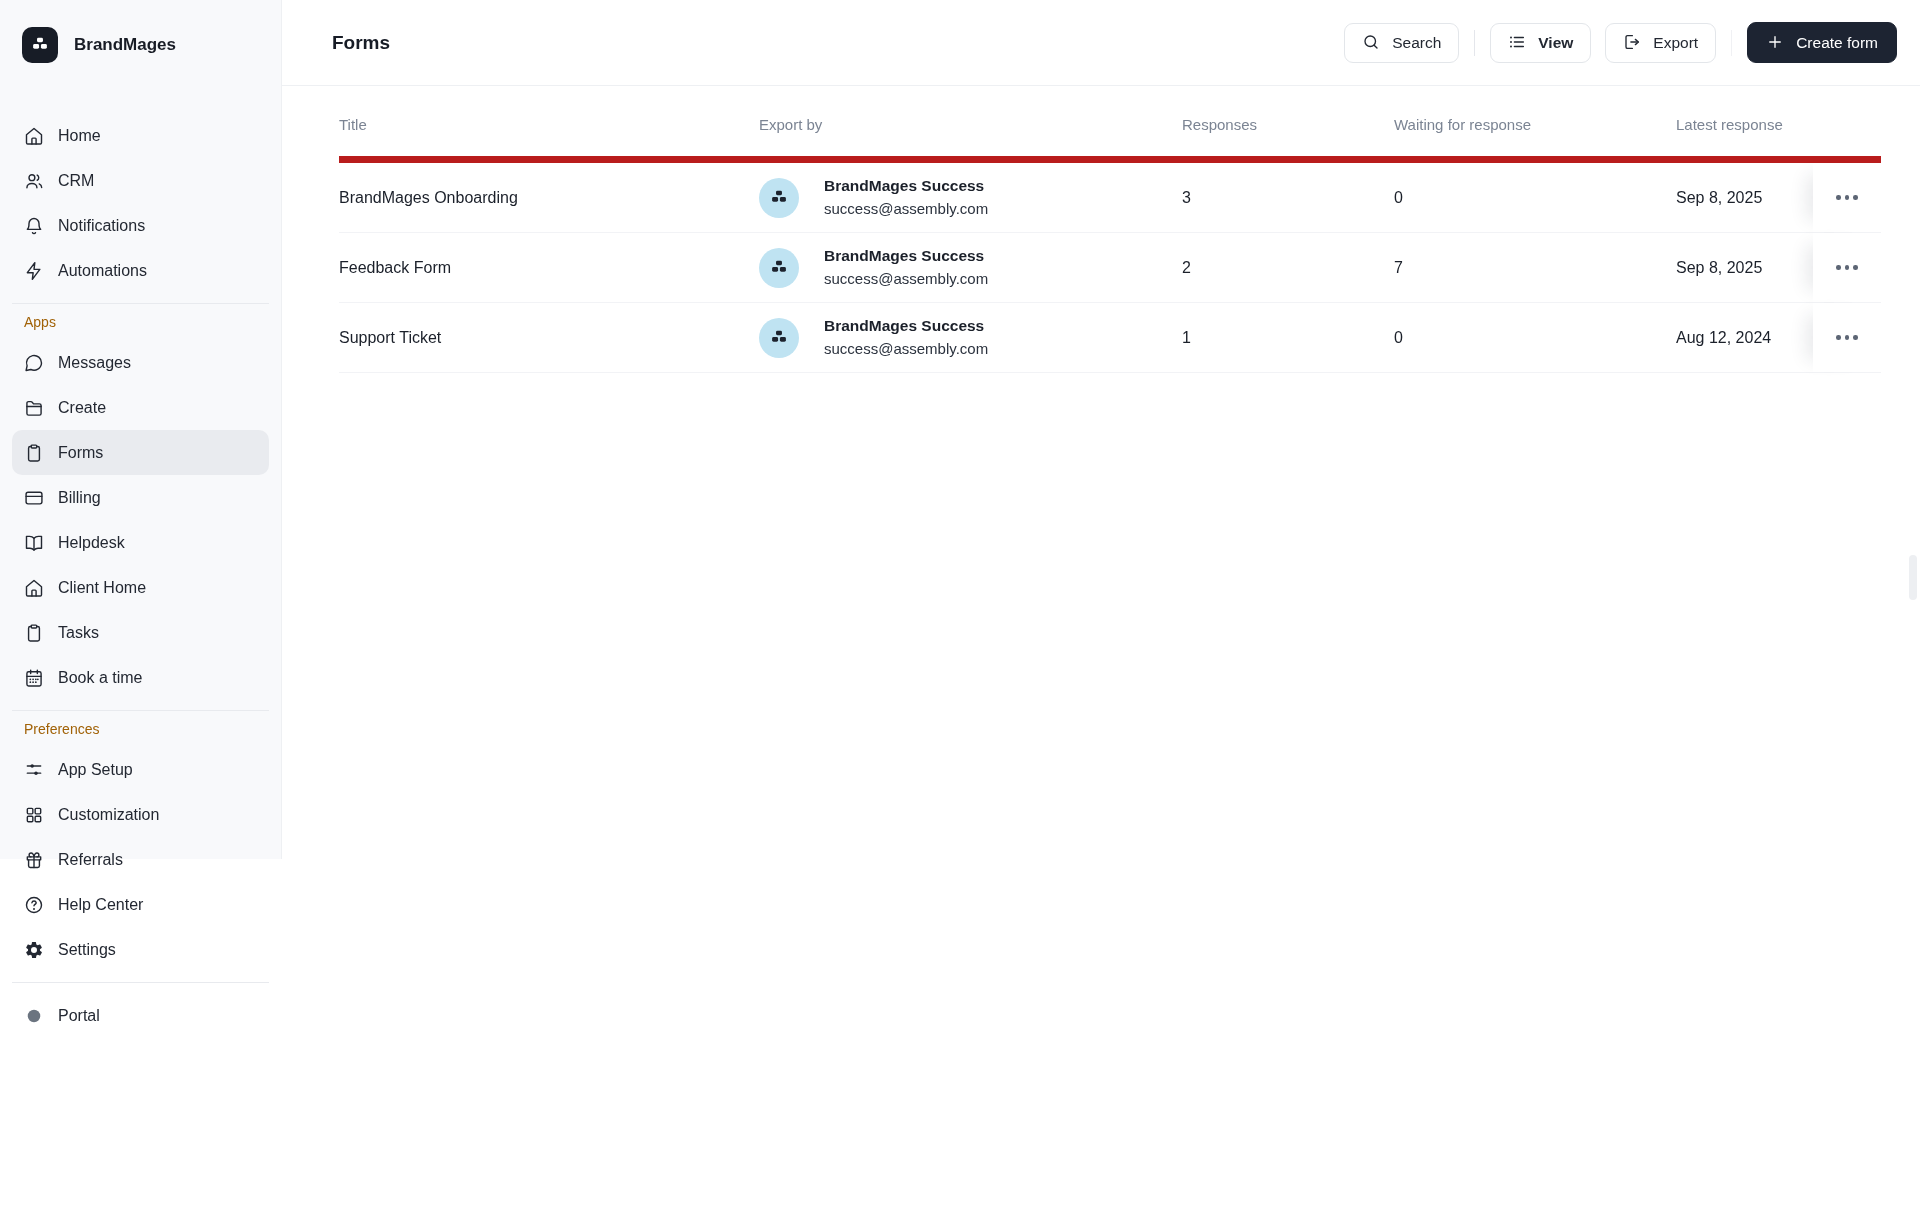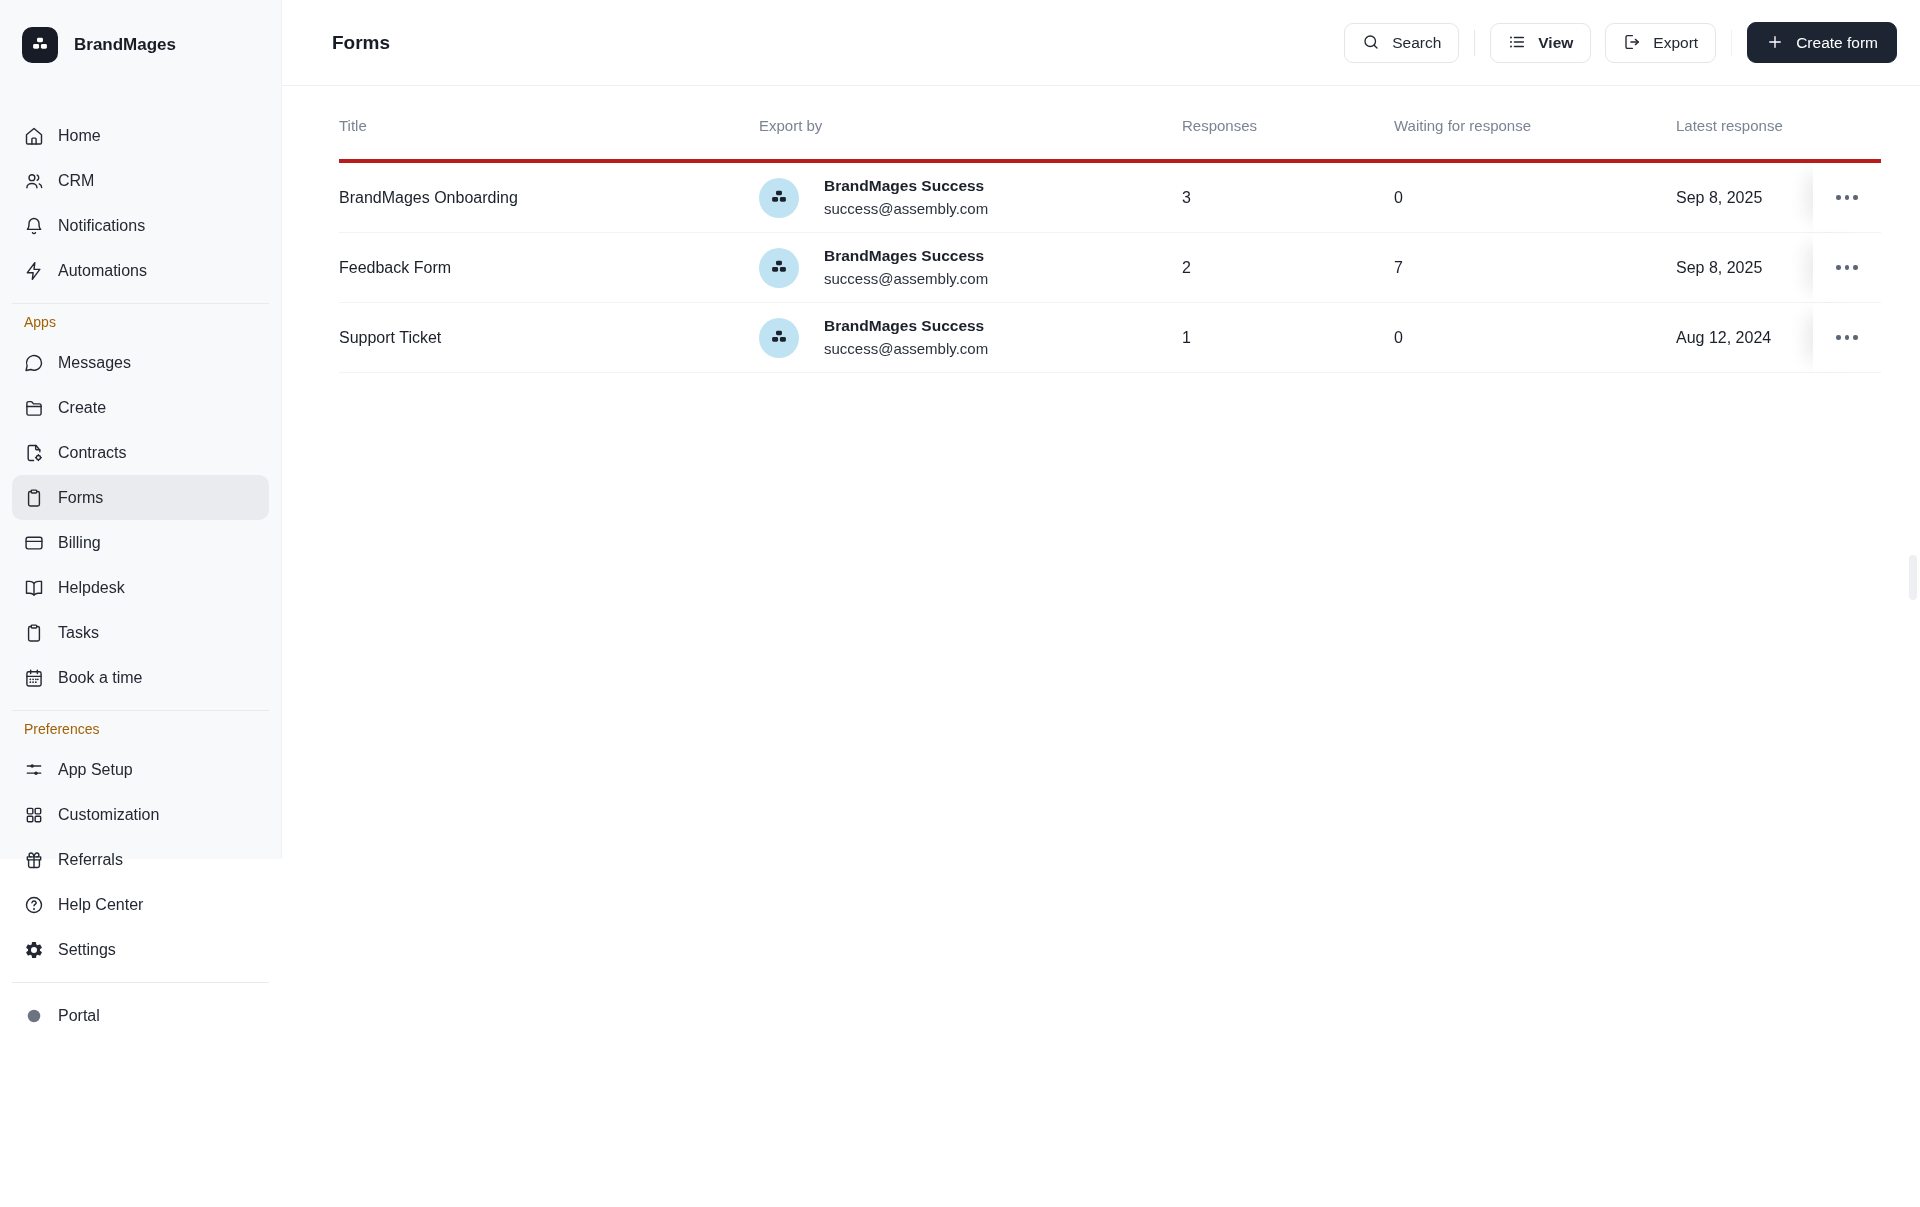--- a/index.html
+++ b/index.html
@@ -37,21 +37,21 @@
          border:1px solid #e3e6ea; border-radius:9px; background:#fff; font-size:15.5px;
          color:#232832; cursor:pointer; font-family:inherit; }
   .btn svg { width:18px; height:18px; }
   .btn-primary { background:#1d2432; color:#fff; border:1px solid #1d2432; height:41px; padding:0 18px; }
   .action-divider { width:1px; height:26px; background:#e4e6eb; margin:0 15px; }
   .action-divider.light { background:#f0f1f4; }
 
   
   .table { margin-left:57px; margin-right:39px; }
   .grid-cols { display:grid; grid-template-columns:420px 423px 212px 282px 1fr 68px; align-items:center; }
-  .thead { height:77px; padding-top:6px; border-bottom:4px solid #b91c1c;
+  .thead { height:77px; padding-top:6px; border-bottom:7px solid #b91c1c;
            font-size:15px; color:#7b8493; }
   .row { height:70px; border-bottom:1px solid #f2f3f6; font-size:16px; color:#1b202a; cursor:pointer; }
   .cell-created { display:flex; align-items:center; gap:25px; }
   .avatar { width:40px; height:40px; border-radius:50%; background:#bfe3f2; color:#1d232e;
             display:flex; align-items:center; justify-content:center; flex-shrink:0; }
   .avatar svg { width:22px; height:22px; }
   .creator { display:flex; flex-direction:column; }
   .creator-name { font-size:15.5px; font-weight:700; line-height:1.45; color:#1b202a; }
   .creator-email { font-size:15px; font-weight:400; line-height:1.45; color:#2b323e; }
   .cell-actions { align-self:stretch; display:flex; align-items:center; justify-content:center;
@@ -127,31 +127,20 @@
         </div>
         <div class="nav-item">
           <span class="nav-icon">
             <svg viewBox="0 0 24 24" fill="none" stroke="currentColor" stroke-width="1.7" stroke-linecap="round" stroke-linejoin="round">
               <path d="M3.5 6.3v12.2a2 2 0 0 0 2 2h13a2 2 0 0 0 2-2V9a2 2 0 0 0-2-2h-7.1l-1.5-1.9a2 2 0 0 0-1.6-.8H5.5a2 2 0 0 0-2 2Z"></path>
               <path d="M3.5 10.2h17"></path>
             </svg>
           </span>
           <span>Create</span>
         </div>
-        <div class="nav-item">
-          <span class="nav-icon">
-            <svg viewBox="0 0 24 24" fill="none" stroke="currentColor" stroke-width="1.7" stroke-linecap="round" stroke-linejoin="round">
-              <path d="M14 3v4a1 1 0 0 0 1 1h4"></path>
-              <path d="M19 10.5V8.5L14.5 3H7a2 2 0 0 0-2 2v14a2 2 0 0 0 2 2h4.5"></path>
-              <circle cx="17.3" cy="17.5" r="2.5"></circle>
-              <path d="M17.3 14v1M17.3 20v1M20.8 17.5h-1M14.8 17.5h-1"></path>
-            </svg>
-          </span>
-          <span>Contracts</span>
-        </div>
         <div class="nav-item active">
           <span class="nav-icon">
             <svg viewBox="0 0 24 24" fill="none" stroke="currentColor" stroke-width="1.7" stroke-linecap="round" stroke-linejoin="round">
               <rect x="8.7" y="2.5" width="6.6" height="3.4" rx="1"></rect>
               <path d="M15.3 4.2h1.2a2 2 0 0 1 2 2v13.3a2 2 0 0 1-2 2h-9a2 2 0 0 1-2-2V6.2a2 2 0 0 1 2-2h1.2"></path>
             </svg>
           </span>
           <span>Forms</span>
         </div>
         <div class="nav-item">
@@ -164,20 +153,29 @@
           <span>Billing</span>
         </div>
         <div class="nav-item">
           <span class="nav-icon">
             <svg viewBox="0 0 24 24" fill="none" stroke="currentColor" stroke-width="1.7" stroke-linecap="round" stroke-linejoin="round">
               <path d="M12 6.4C10.7 4.9 8.9 4 6.8 4H3v14.2h4.2c1.9 0 3.6.9 4.8 2.3 1.2-1.4 2.9-2.3 4.8-2.3H21V4h-3.8c-2.1 0-3.9.9-5.2 2.4Z"></path>
               <path d="M12 6.4v14.1"></path>
             </svg>
           </span>
           <span>Helpdesk</span>
+        </div>
+        <div class="nav-item">
+          <span class="nav-icon">
+            <svg viewBox="0 0 24 24" fill="none" stroke="currentColor" stroke-width="1.7" stroke-linecap="round" stroke-linejoin="round">
+              <path d="M3 10.5 12 3l9 7.5V20a1.5 1.5 0 0 1-1.5 1.5h-15A1.5 1.5 0 0 1 3 20Z"></path>
+              <path d="M9.5 21.5v-6a1 1 0 0 1 1-1h3a1 1 0 0 1 1 1v6"></path>
+            </svg>
+          </span>
+          <span>Client Home</span>
         </div>
         <div class="nav-item">
           <span class="nav-icon">
             <svg viewBox="0 0 24 24" fill="none" stroke="currentColor" stroke-width="1.7" stroke-linecap="round" stroke-linejoin="round">
               <rect x="8.7" y="2.5" width="6.6" height="3.4" rx="1"></rect>
               <path d="M15.3 4.2h1.2a2 2 0 0 1 2 2v13.3a2 2 0 0 1-2 2h-9a2 2 0 0 1-2-2V6.2a2 2 0 0 1 2-2h1.2"></path>
             </svg>
           </span>
           <span>Tasks</span>
         </div>

